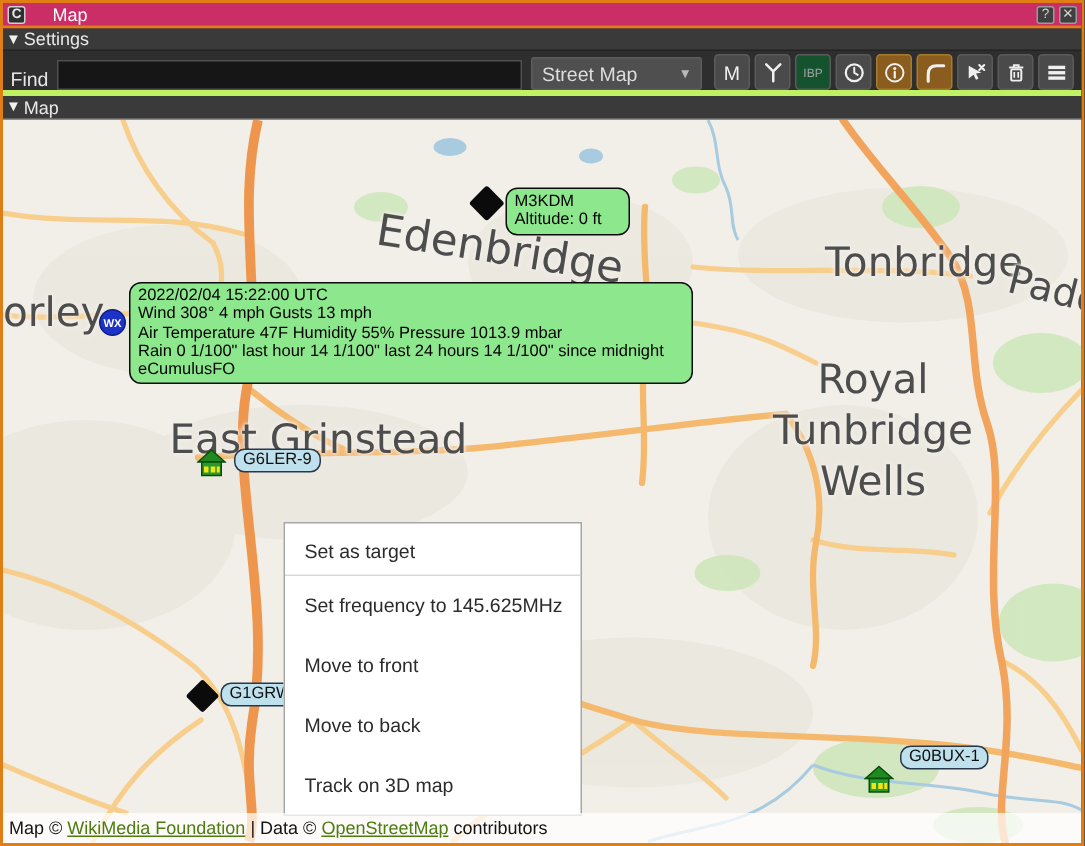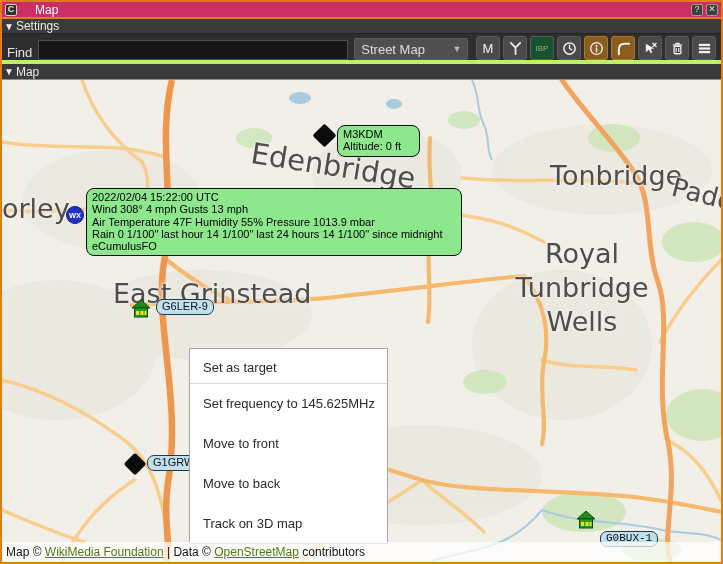--- a/index.html
+++ b/index.html
@@ -261,21 +261,21 @@
 
     <div class="house" style="left:574px; top:430px;">
       <svg width="20" height="20" viewBox="0 0 20 20">
         <polygon points="10,1 19,9 1,9" fill="#1f8a1f" stroke="#0a4d0a" stroke-width="1"></polygon>
         <rect x="3.5" y="9" width="13" height="9" fill="#2a9a2a" stroke="#0a4d0a" stroke-width="1"></rect>
         <rect x="5" y="12" width="3" height="4" fill="#f4e21a"></rect>
         <rect x="9.5" y="12" width="3" height="4" fill="#f4e21a"></rect>
         <rect x="13.5" y="12" width="2" height="4" fill="#f4e21a"></rect>
       </svg>
     </div>
-    <div class="pill" style="left:598px; top:451px;font-family:Liberation Mono, monospace;">G0BUX-1</div>
+    <div class="pill" style="left:598px; top:417px;">G0BUX-1</div>
 
     <div class="ctx-menu">
       <div class="ctx-item first">Set as target</div>
       <div class="ctx-sep"></div>
       <div class="ctx-item spaced">Set frequency to 145.625MHz</div>
       <div class="ctx-item spaced">Move to front</div>
       <div class="ctx-item spaced">Move to back</div>
       <div class="ctx-item spaced">Track on 3D map</div>
     </div>
 

